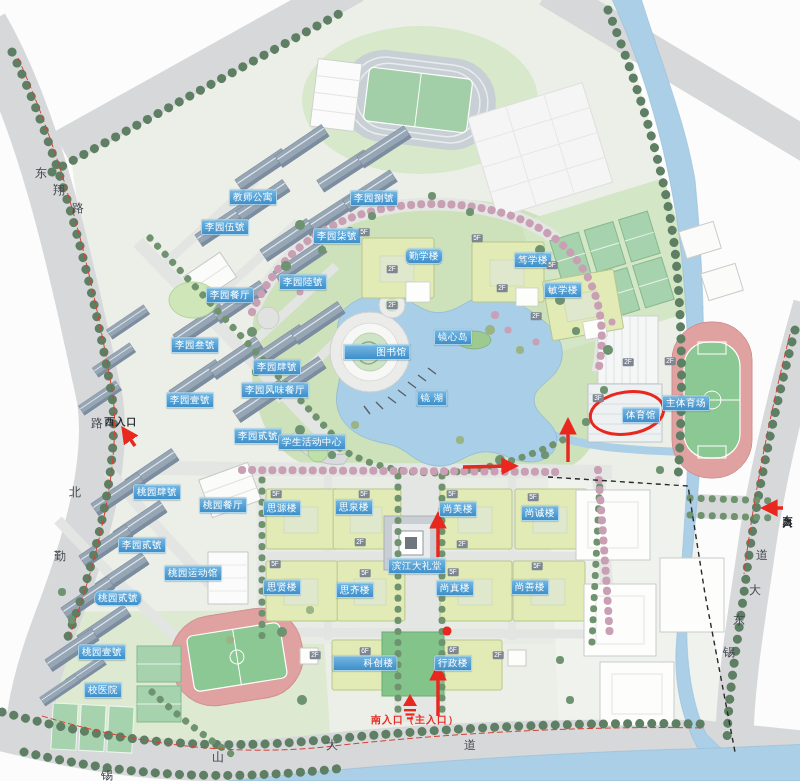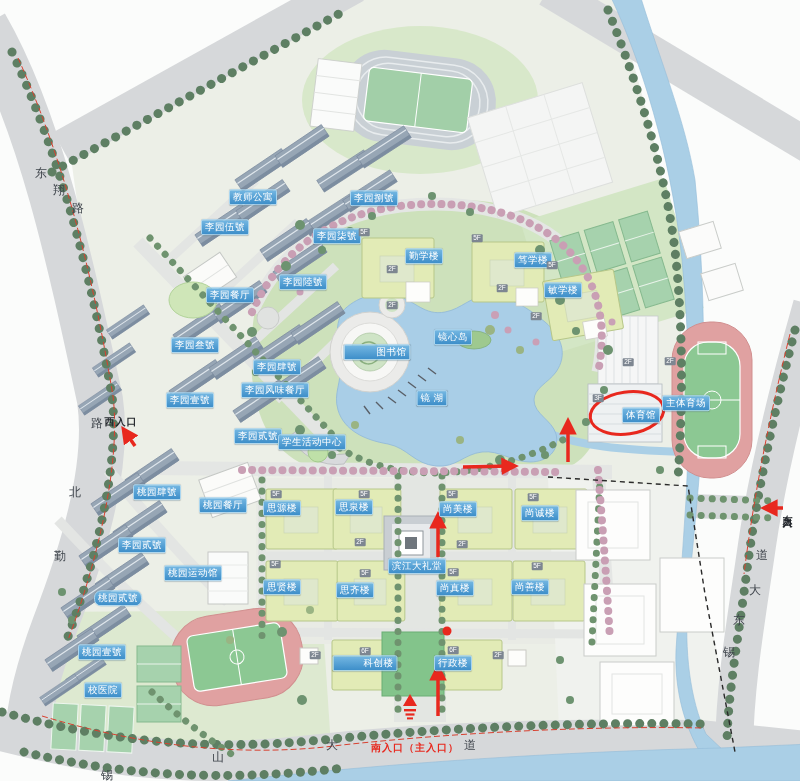--- a/index.html
+++ b/index.html
@@ -13,21 +13,21 @@
     font-size:9.5px;line-height:1;color:#fff;padding:2px 3px;border-radius:2px;
     background:linear-gradient(#74b7e2,#3d8ec9);border:1px solid #a9d5ef;
     letter-spacing:.5px;box-shadow:0 0 1px rgba(0,0,0,.25);}
   .road-char{position:absolute;transform:translate(-50%,-50%);font-size:12px;
     color:#40464d;font-weight:500;}
   .floor-tag{position:absolute;transform:translate(-50%,-50%);font-size:6.5px;
     line-height:1;color:#fff;background:#7d8691;padding:.5px 1.5px;border-radius:1px;}
   .entrance{position:absolute;transform:translate(-50%,-50%);font-size:10px;
     color:#23272c;font-weight:bold;white-space:nowrap;letter-spacing:1px;}
   .entrance.vertical{writing-mode:vertical-rl;letter-spacing:2px;}
-  .entrance.red{color:#e8281e;margin-top:28px;}
+  .entrance.red{color:#e8281e;}
 </style>
 </head>
 <body>
 
 <div id="stage">
 
 <svg id="base-map" width="800" height="781" viewBox="0 0 800 781">
   <defs>
     <g id="slab">
       <rect x="-28" y="-7" width="56" height="14" fill="#97a6b5" stroke="#75859a" stroke-width="0.6"></rect>
@@ -372,21 +372,21 @@
       <div class="fac-label" style="left: 225px; top: 227px;">李园伍號</div>
       <div class="fac-label" style="left: 337px; top: 236px;">李园柒號</div>
       <div class="fac-label" style="left: 303px; top: 282px;">李园陸號</div>
       <div class="fac-label" style="left: 230px; top: 295px;">李园餐厅</div>
       <div class="fac-label" style="left: 195px; top: 345px;">李园叁號</div>
       <div class="fac-label" style="left: 277px; top: 367px;">李园肆號</div>
       <div class="fac-label" style="left: 275px; top: 390px;">李园风味餐厅</div>
       <div class="fac-label" style="left: 190px; top: 400px;">李园壹號</div>
       <div class="fac-label" style="left: 258px; top: 436px;">李园贰號</div>
       <div class="fac-label" style="left: 312px; top: 442px;">学生活动中心</div>
-      <div class="fac-label" style="left: 424px; top: 256px;">勤学楼</div>
+      <div class="fac-label" style="left: 424px; top: 256px; border-radius: 6px;">勤学楼</div>
       <div class="fac-label" style="left: 533px; top: 260px;">笃学楼</div>
       <div class="fac-label" style="left: 563px; top: 290px;">敏学楼</div>
       <div class="fac-label" style="left: 377px; top: 352px; padding-left: 32px;">图书馆</div>
       <div class="fac-label" style="left: 453px; top: 337px;">镜心岛</div>
       <div class="fac-label" style="left: 432px; top: 398px;">镜 湖</div>
       <div class="fac-label" style="left: 641px; top: 415px;">体育馆</div>
       <div class="fac-label" style="left: 686px; top: 403px;">主体育场</div>
       <div class="fac-label" style="left: 282px; top: 508px;">思源楼</div>
       <div class="fac-label" style="left: 354px; top: 507px;">思泉楼</div>
       <div class="fac-label" style="left: 458px; top: 509px;">尚美楼</div>

